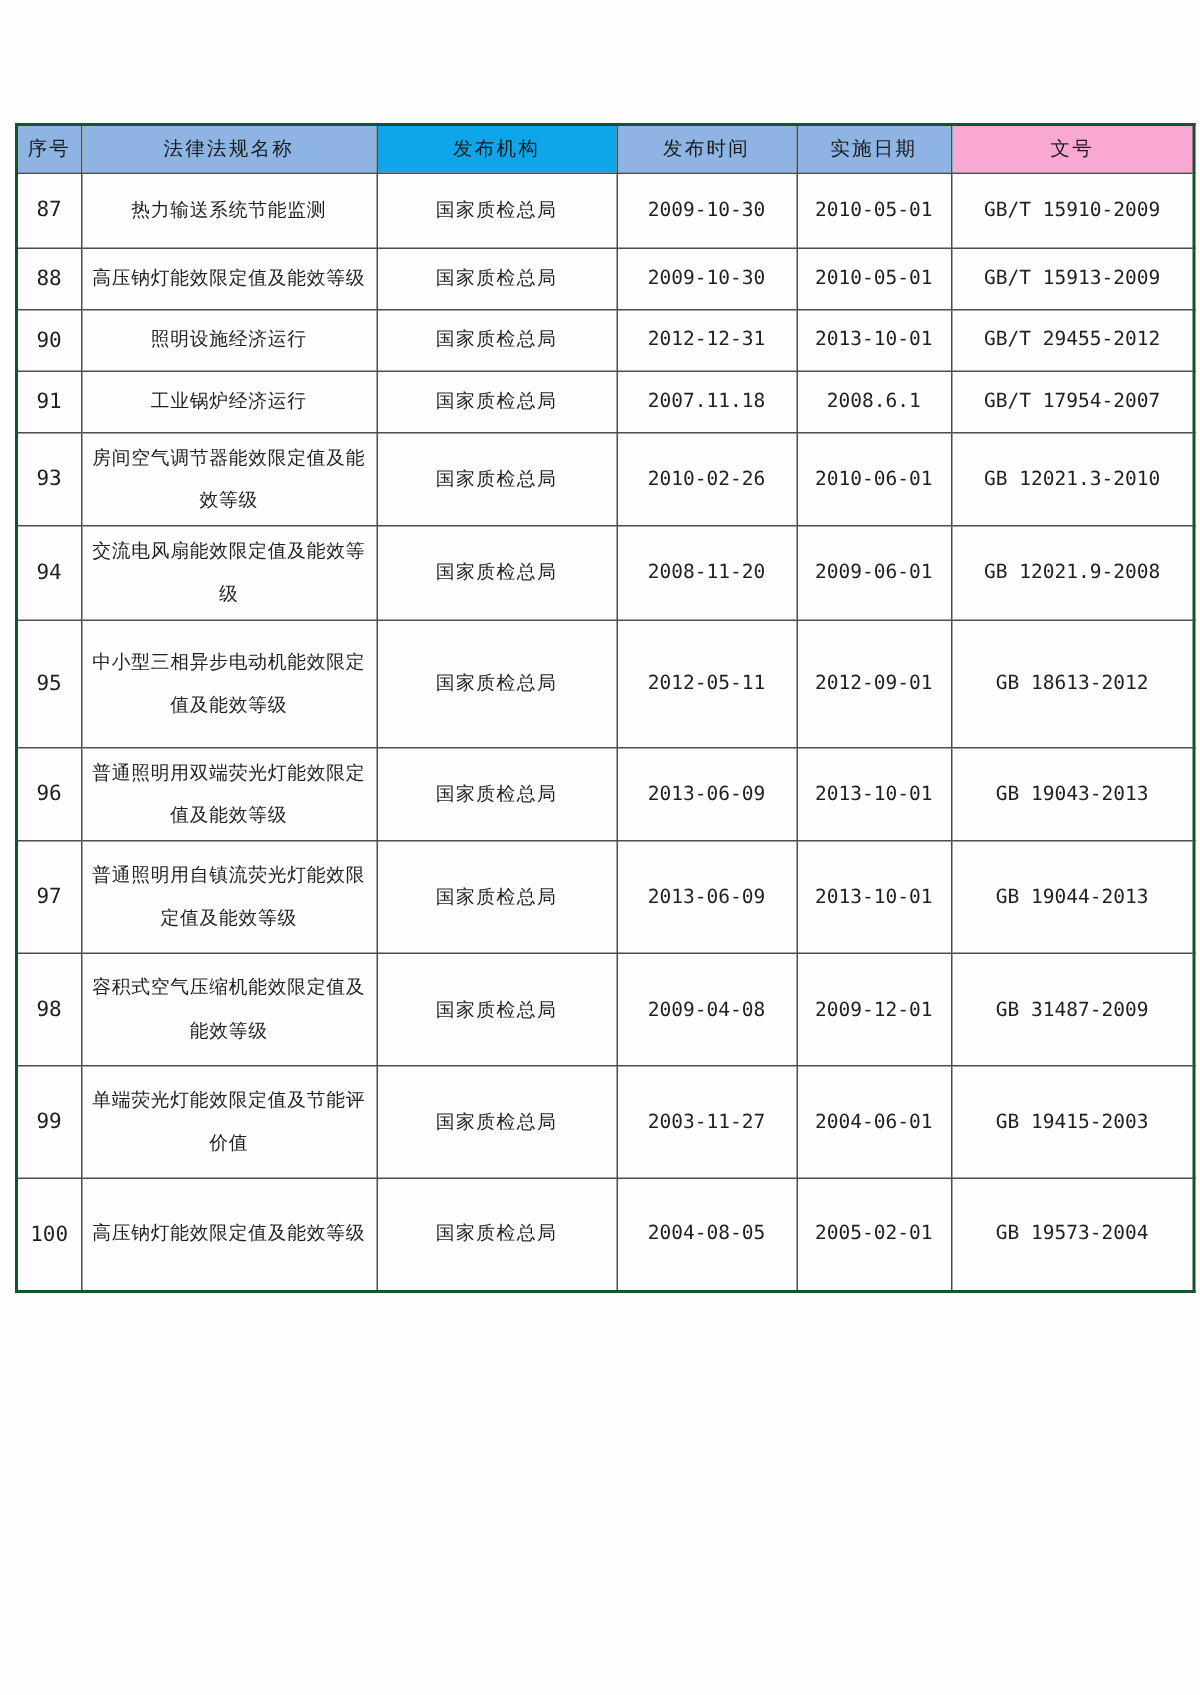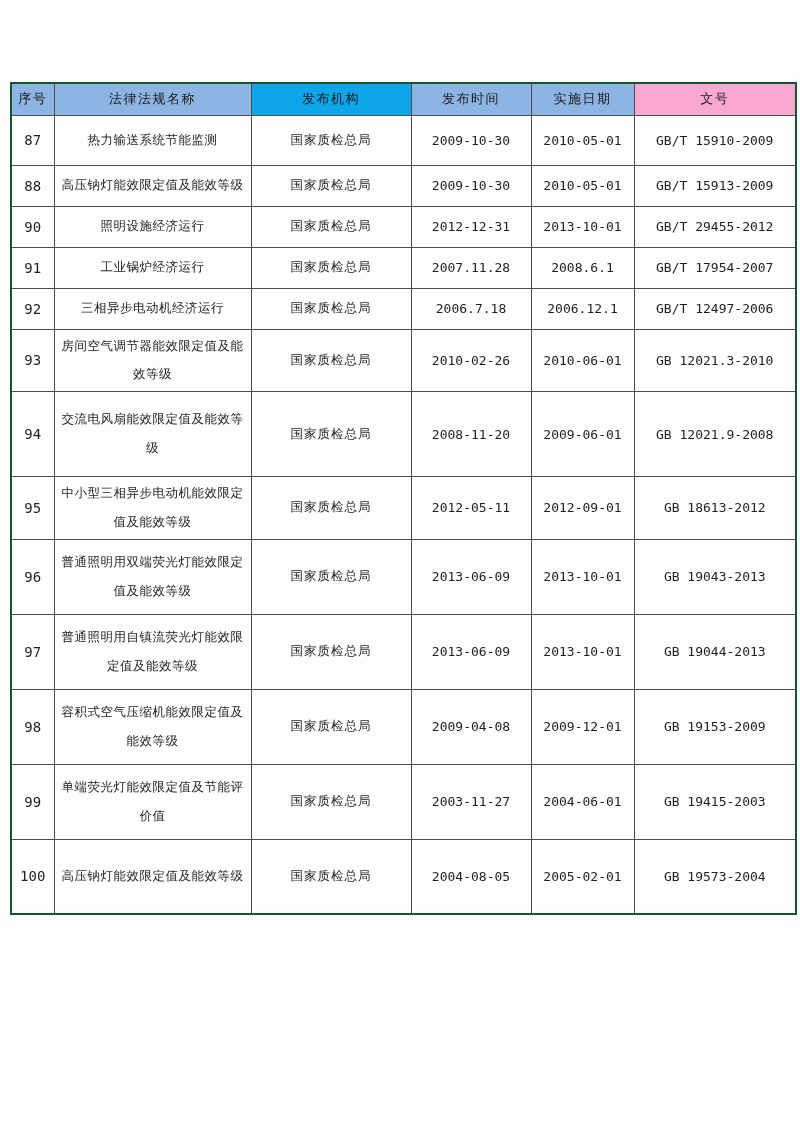--- a/index.html
+++ b/index.html
@@ -105,33 +105,25 @@
       <td class="c-agency">国家质检总局</td>
       <td class="c-date mono">2012-12-31</td>
       <td class="c-date mono">2013-10-01</td>
       <td class="c-doc mono">GB/T 29455-2012</td>
     </tr>
 
     <tr>
       <td class="c-no mono">91</td>
       <td class="c-name">工业锅炉经济运行</td>
       <td class="c-agency">国家质检总局</td>
-      <td class="c-date mono">2007.11.28</td>
+      <td class="c-date mono">2007.11.18</td>
       <td class="c-date mono">2008.6.1</td>
       <td class="c-doc mono">GB/T 17954-2007</td>
     </tr>
 
-    <tr>
-      <td class="c-no mono">92</td>
-      <td class="c-name">三相异步电动机经济运行</td>
-      <td class="c-agency">国家质检总局</td>
-      <td class="c-date mono">2006.7.18</td>
-      <td class="c-date mono">2006.12.1</td>
-      <td class="c-doc mono">GB/T 12497-2006</td>
-    </tr>
 
     <tr>
       <td class="c-no mono">93</td>
       <td class="c-name">房间空气调节器能效限定值及能效等级</td>
       <td class="c-agency">国家质检总局</td>
       <td class="c-date mono">2010-02-26</td>
       <td class="c-date mono">2010-06-01</td>
       <td class="c-doc mono">GB 12021.3-2010</td>
     </tr>
 
@@ -170,21 +162,21 @@
       <td class="c-date mono">2013-10-01</td>
       <td class="c-doc mono">GB 19044-2013</td>
     </tr>
 
     <tr>
       <td class="c-no mono">98</td>
       <td class="c-name">容积式空气压缩机能效限定值及能效等级</td>
       <td class="c-agency">国家质检总局</td>
       <td class="c-date mono">2009-04-08</td>
       <td class="c-date mono">2009-12-01</td>
-      <td class="c-doc mono">GB 19153-2009</td>
+      <td class="c-doc mono">GB 31487-2009</td>
     </tr>
 
     <tr>
       <td class="c-no mono">99</td>
       <td class="c-name">单端荧光灯能效限定值及节能评价值</td>
       <td class="c-agency">国家质检总局</td>
       <td class="c-date mono">2003-11-27</td>
       <td class="c-date mono">2004-06-01</td>
       <td class="c-doc mono">GB 19415-2003</td>
     </tr>

